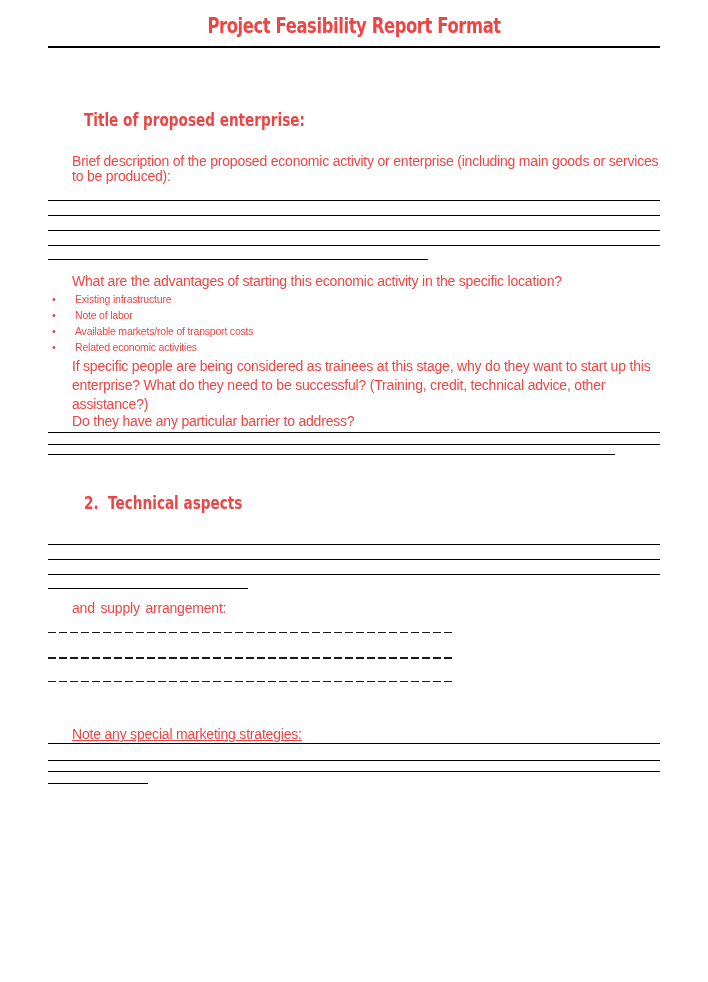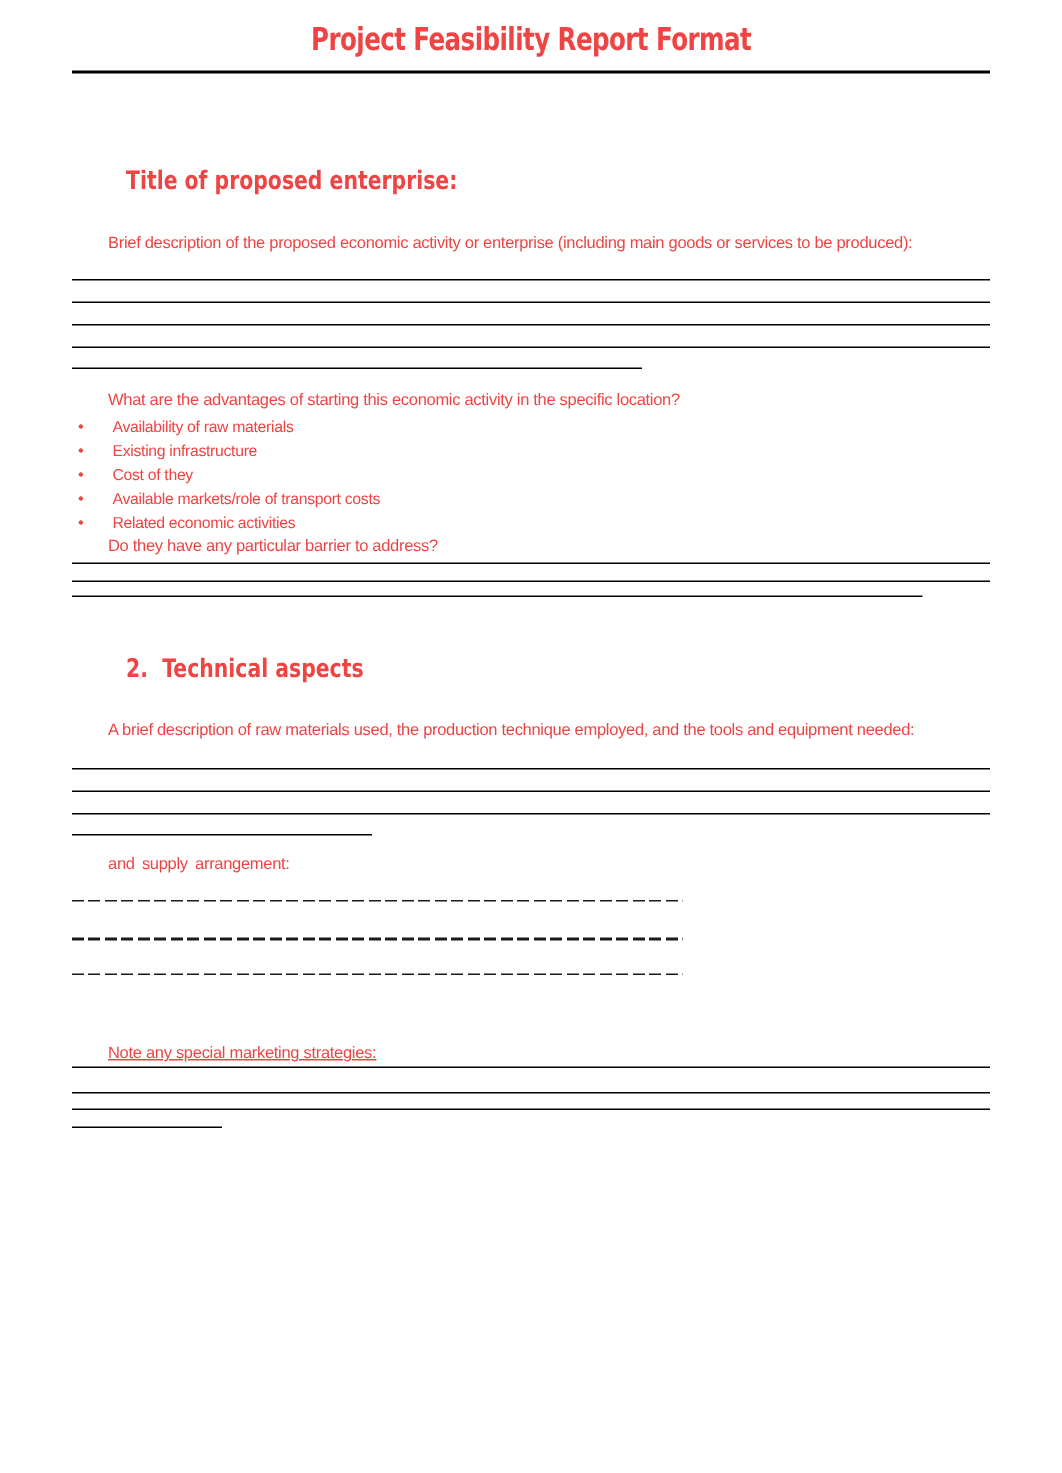--- a/index.html
+++ b/index.html
@@ -18,21 +18,21 @@
     font-size:21px;letter-spacing:-0.5px;transform:scaleX(0.78);transform-origin:50% 50%;
     white-space:pre;
   }
   .rule{border-top:2px solid #000;margin-top:5px;}
 
   
   .hd{font-family:"DejaVu Sans", sans-serif;font-weight:bold;font-size:17px;line-height:16px;white-space:pre;}
   .hd .t{display:inline-block;transform:scaleX(0.8);transform-origin:0 50%;}
 
   
-  .b{font-size:11px;letter-spacing:-0.2px;line-height:15px;padding-left:24px;}
+  .b{font-size:14px;letter-spacing:-0.2px;line-height:15px;padding-left:24px;}
   .two{line-height:14.5px;}
   .lh19{line-height:19px;}
 
   
   .wline{height:0;border-top:1.5px solid #000;}
   .w62{width:380px;}
   .w93{width:567px;}
   .w33{width:200px;}
   .w16{width:100px;}
   .dline{height:1.4px;width:407px;background:repeating-linear-gradient(90deg,#1a1a1a 0 8px,transparent 8px 11px);}
@@ -89,38 +89,37 @@
     <div class="wline mtA1"></div>
     <div class="wline mtA"></div>
     <div class="wline mtA"></div>
     <div class="wline mtA"></div>
     <div class="wline mtA5 w62"></div>
 
 
     <p class="b mt-adv">What are the advantages of starting this economic activity in the specific location?</p>
 
     <ul class="bullets">
-      <li><span class="bullet"></span><span>Availability of raw materials</span></li>
       <li><span class="bullet"></span><span>Existing infrastructure</span></li>
-      <li><span class="bullet"></span><span>Cost of they</span></li>
+      <li><span class="bullet"></span><span>Note of labor</span></li>
       <li><span class="bullet"></span><span>Available markets/role of transport costs</span></li>
       <li><span class="bullet"></span><span>Related economic activities</span></li>
     </ul>
 
+    <p class="b lh19 mt-train">If specific people are being considered as trainees at this stage, why do they want to start up this enterprise? What do they need to be successful? (Training, credit, technical advice, other assistance?)</p>
     <p class="b">Do they have any particular barrier to address?</p>
 
     <div class="wline mtB1"></div>
     <div class="wline mtB2"></div>
     <div class="wline mtB3 w93"></div>
 
     <p class="hd mt-s2">
       <span class="t">2.  Technical aspects</span>
     </p>
 
-    <p class="b mt-intro2">A brief description of raw materials used, the production technique employed, and the tools and equipment needed:</p>
 
     <div class="wline mtC1"></div>
     <div class="wline mtC"></div>
     <div class="wline mtC"></div>
     <div class="wline mtC4 w33"></div>
 
 
     <p class="b supply mt-supply">and supply arrangement:</p>
 
     <div class="dline mtD1"></div>

